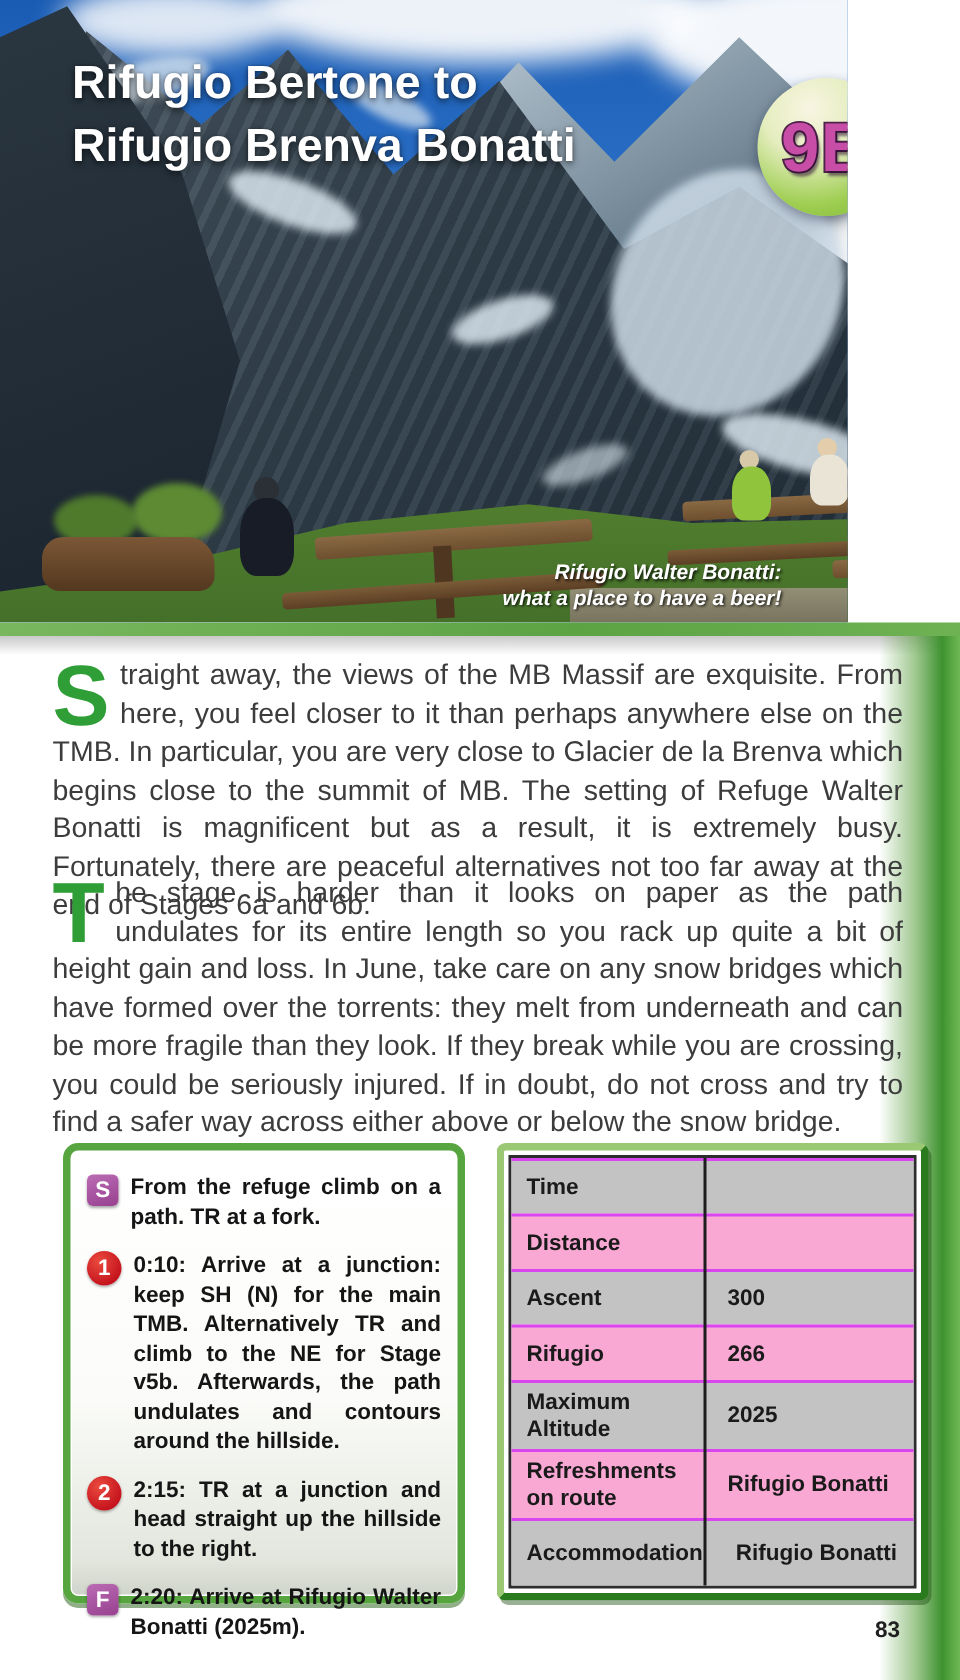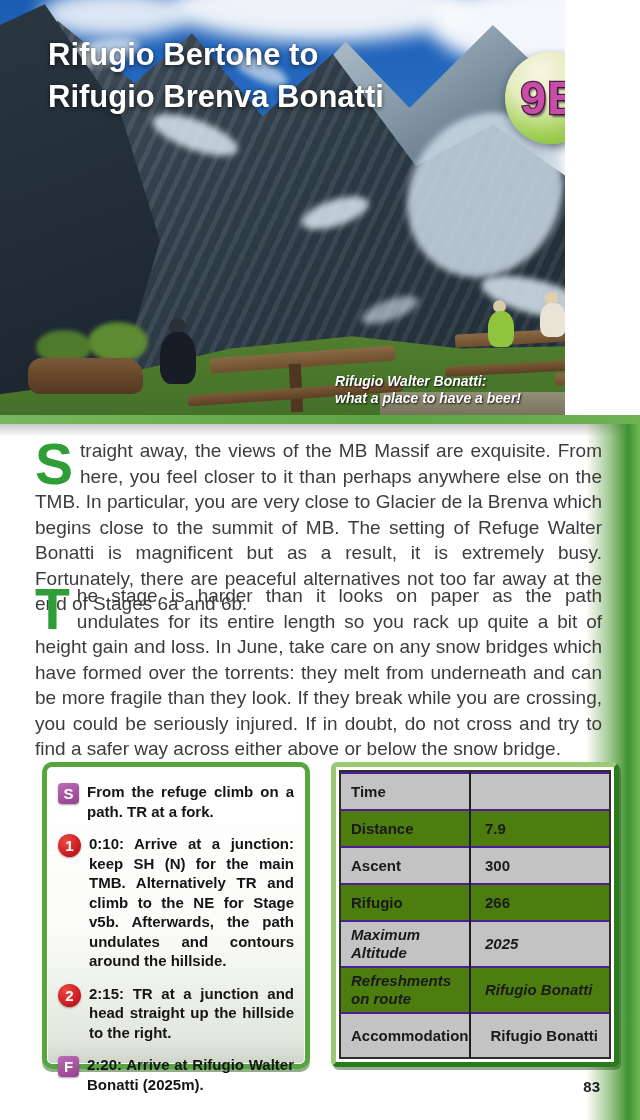--- a/index.html
+++ b/index.html
@@ -80,21 +80,21 @@
 
   .photo-title { position:absolute; left:48px; top:34px; color:#ffffff; font-weight:bold;
     font-size:31px; line-height:42px; text-shadow:0 2px 5px rgba(0,0,0,.55), 0 0 2px rgba(0,0,0,.3); }
   .badge { position:absolute; left:505px; top:52px; width:92px; height:92px; border-radius:50%;
     background:radial-gradient(circle at 38% 22%, #f8f5e2 0%, #e4edbe 35%, #9fce52 70%, #7cb52f 100%);
     display:flex; align-items:center; justify-content:center;
     box-shadow:0 3px 8px rgba(0,0,30,.35); }
   .badge span { font-size:46px; font-weight:bold; color:#c84da6;
     -webkit-text-stroke:2.5px #4d2249; paint-order:stroke fill;
     text-shadow:2px 3px 2px rgba(40,10,45,.55); letter-spacing:1px; }
-  .photo-caption { position:absolute; right:44px; bottom:8px; 
+  .photo-caption { position:absolute; right:44px; bottom:8px; text-align:right;
     color:#ffffff; font-style:italic; font-weight:bold; font-size:14px; line-height:17px;
     text-shadow:1px 1px 2px rgba(0,0,0,.85); }
 
   
   .green-bar { position:absolute; left:0; top:415px; width:640px; height:9px;
     background:linear-gradient(to right,#79b75e,#5ca344 60%,#6eb254); }
   .bar-shadow { position:absolute; left:0; top:424px; width:640px; height:15px;
     background:linear-gradient(180deg,#c9c9c9,#ffffff 85%); }
   .edge-gradient { position:absolute; right:0; top:424px; width:54px; height:696px;
     background:linear-gradient(to right, rgba(90,160,60,0) 0%, rgba(80,155,52,.55) 45%, #3f9230 78%, #6fb955 100%); }
@@ -126,30 +126,30 @@
 
   
   .stats { position:absolute; left:331px; top:762px; width:288px; height:305px;
     border:5px solid; border-color:#9bc873 #2a7a1e #2a7a1e #9bc873; border-radius:6px;
     background:#ffffff; padding:3px;
     box-shadow:2px 3px 0 rgba(30,80,20,.45); }
   .stats-grid { position:relative; width:100%; height:100%;
     border:2px solid #2d2d2d; display:flex; flex-direction:column; background:#ffffff; }
   .stats-col-divider { position:absolute; left:128px; top:0; width:2px; height:100%;
     background:#1d1d1d; z-index:2; }
-  .srow { display:flex; align-items:center; border-top:2px solid #4c1d95; }
+  .srow { display:flex; align-items:center; border-top:2px solid #d946ef; }
   .srow:first-child { border-top:none; }
   .srow.gray { background:#c3c3c3; }
-  .srow.white { background:#4d7c0f; }
+  .srow.white { background:#f9a8d4; }
   .scell-label { flex:0 0 128px; padding:4px 6px 4px 10px; font-size:15px; line-height:18px;
     font-weight:600; color:#1a1a1a; }
   .scell-value { flex:1 1 auto; padding:4px 6px 4px 16px; font-size:15px; line-height:18px;
     font-weight:600; color:#1a1a1a; }
   .srow.h38 { flex:0 0 37px; }
-  .srow.h44 { flex:0 0 45px;font-style:italic; }
+  .srow.h44 { flex:0 0 45px; }
   .srow.h42 { flex:1 1 auto; }
 
   
   .page-number { position:absolute; right:40px; top:1078px; font-size:15px; font-weight:600; color:#1f1f1f; }
 </style>
 </head>
 <body>
 
 <div class="page">
 
@@ -246,21 +246,20 @@
   </div>
 
   <div class="stats">
     <div class="stats-grid">
       <div class="stats-col-divider"></div>
       <div class="srow gray h38">
         <span class="scell-label">Time</span>
       </div>
       <div class="srow white h38">
         <span class="scell-label">Distance</span>
-        <span class="scell-value">7.9</span>
       </div>
       <div class="srow gray h38">
         <span class="scell-label">Ascent</span>
         <span class="scell-value">300</span>
       </div>
       <div class="srow white h38">
         <span class="scell-label">Rifugio</span>
         <span class="scell-value">266</span>
       </div>
       <div class="srow gray h44">

